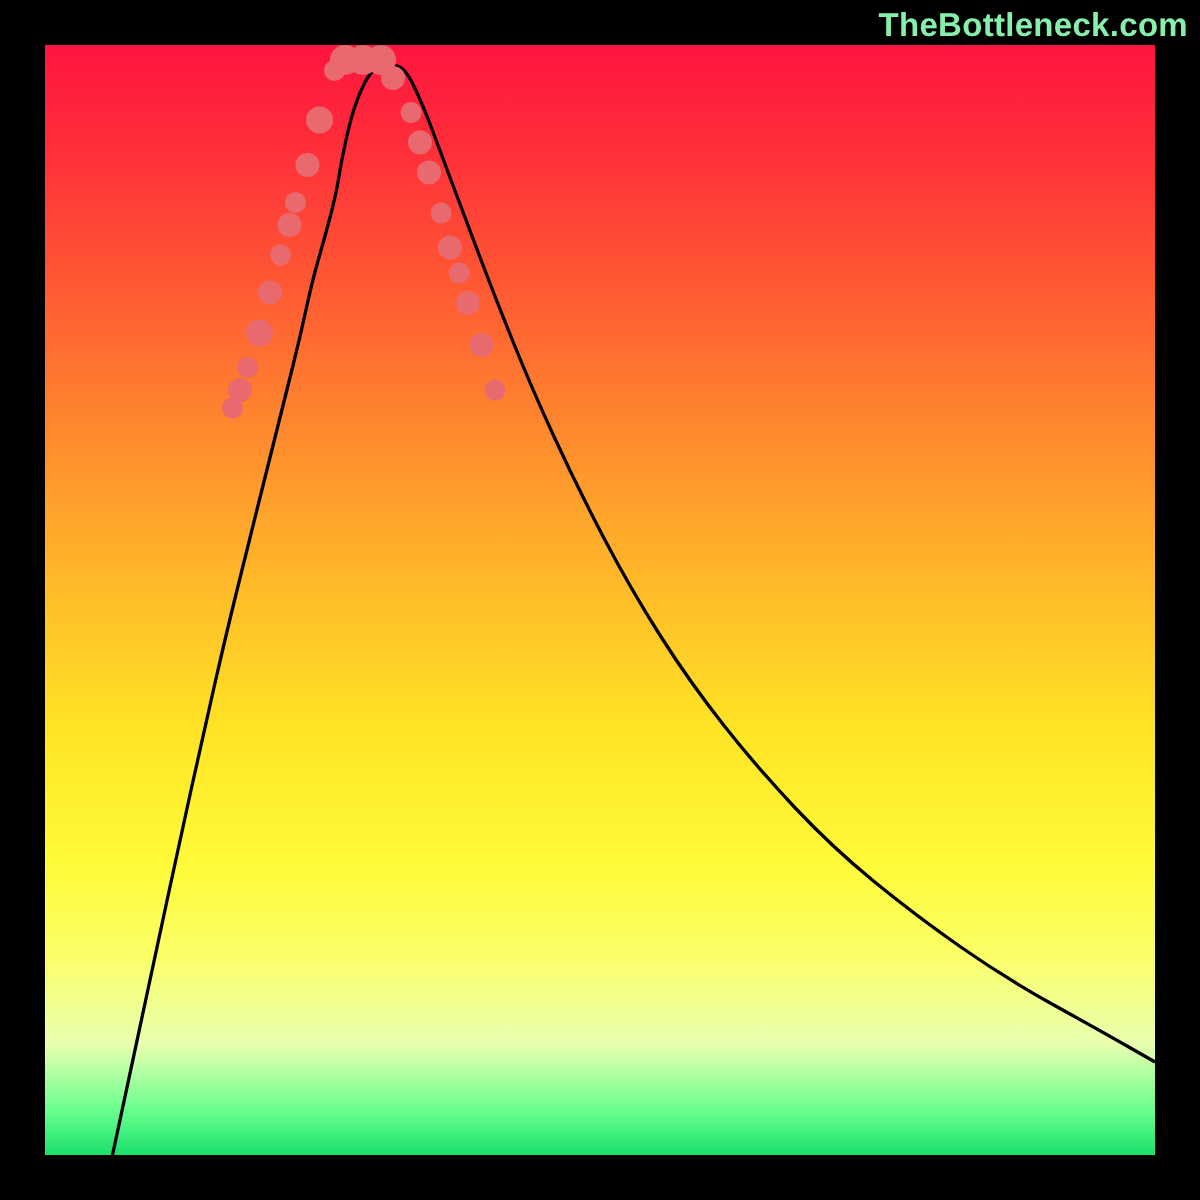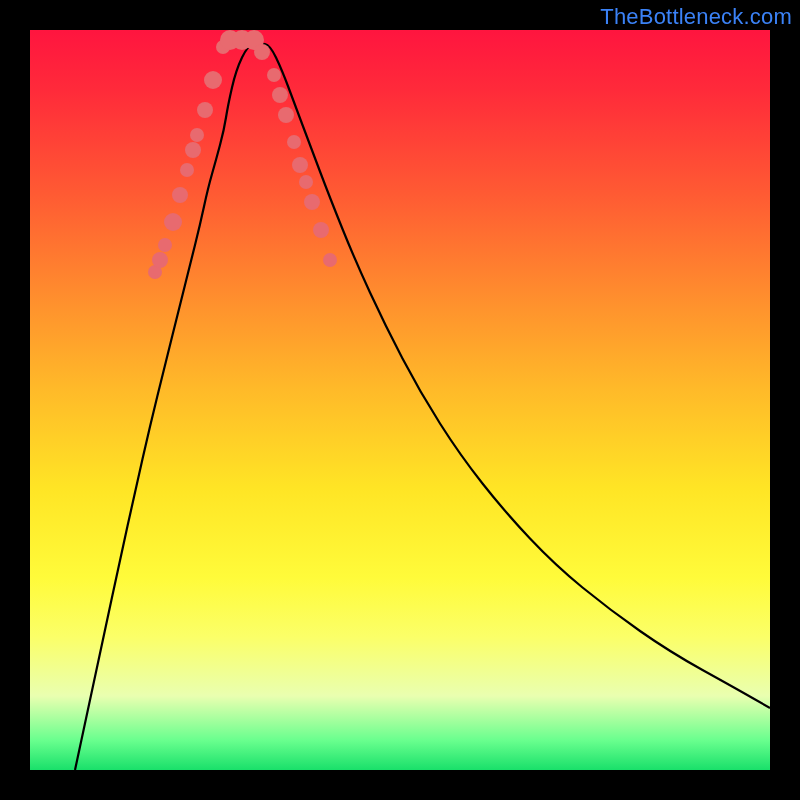--- a/index.html
+++ b/index.html
@@ -27,23 +27,23 @@
       #fffb3a 74%,
       #fbff68 82%,
       #e9ffb0 90%,
       #69ff8e 96%,
       #19e06a 100%);
   }
   .watermark {
     position: absolute;
     top: 4px;
     right: 8px;
-    color: #3b82f6;
+    color: #86efac;
     font-size: 22px;
-    font-weight: 400;
+    font-weight: 700;
     letter-spacing: 0.2px;
   }
   svg {
     position: absolute;
     left: 0;
     top: 0;
   }
 </style>
 </head>
 <body>

